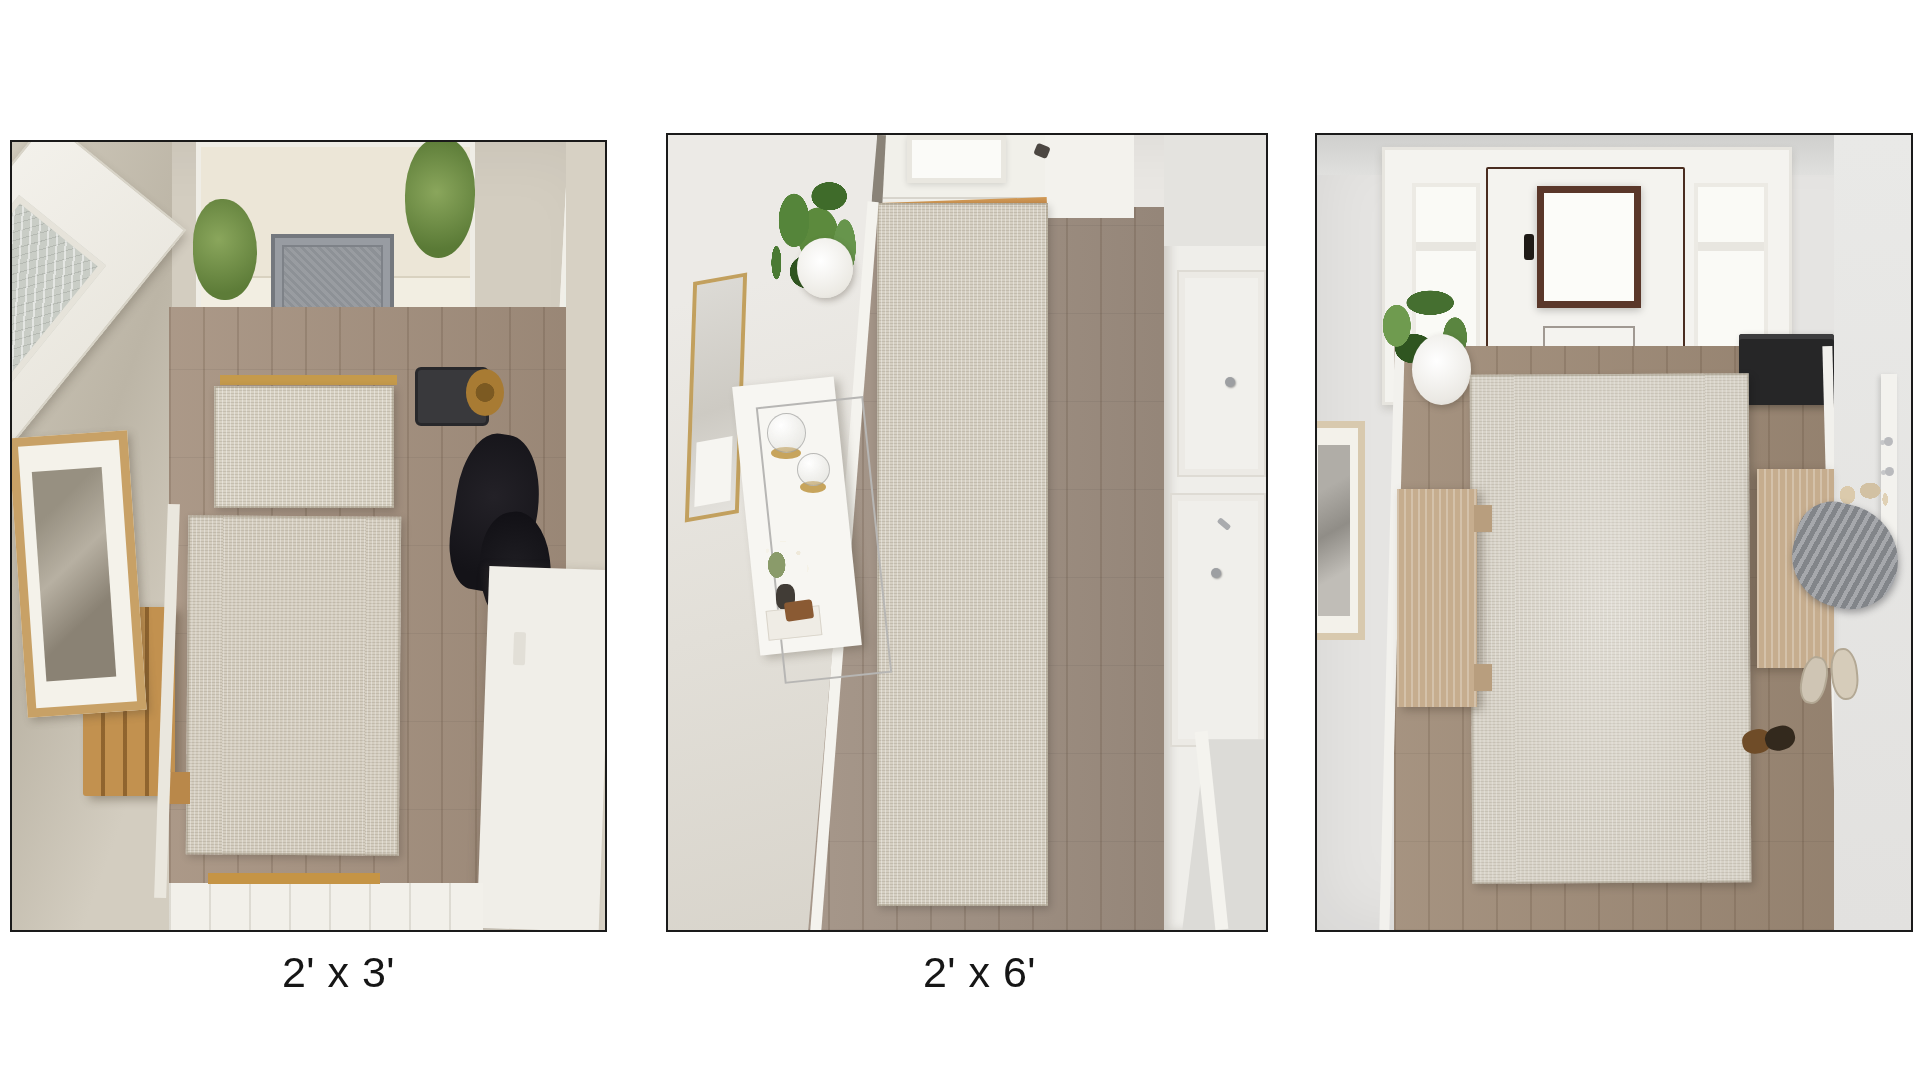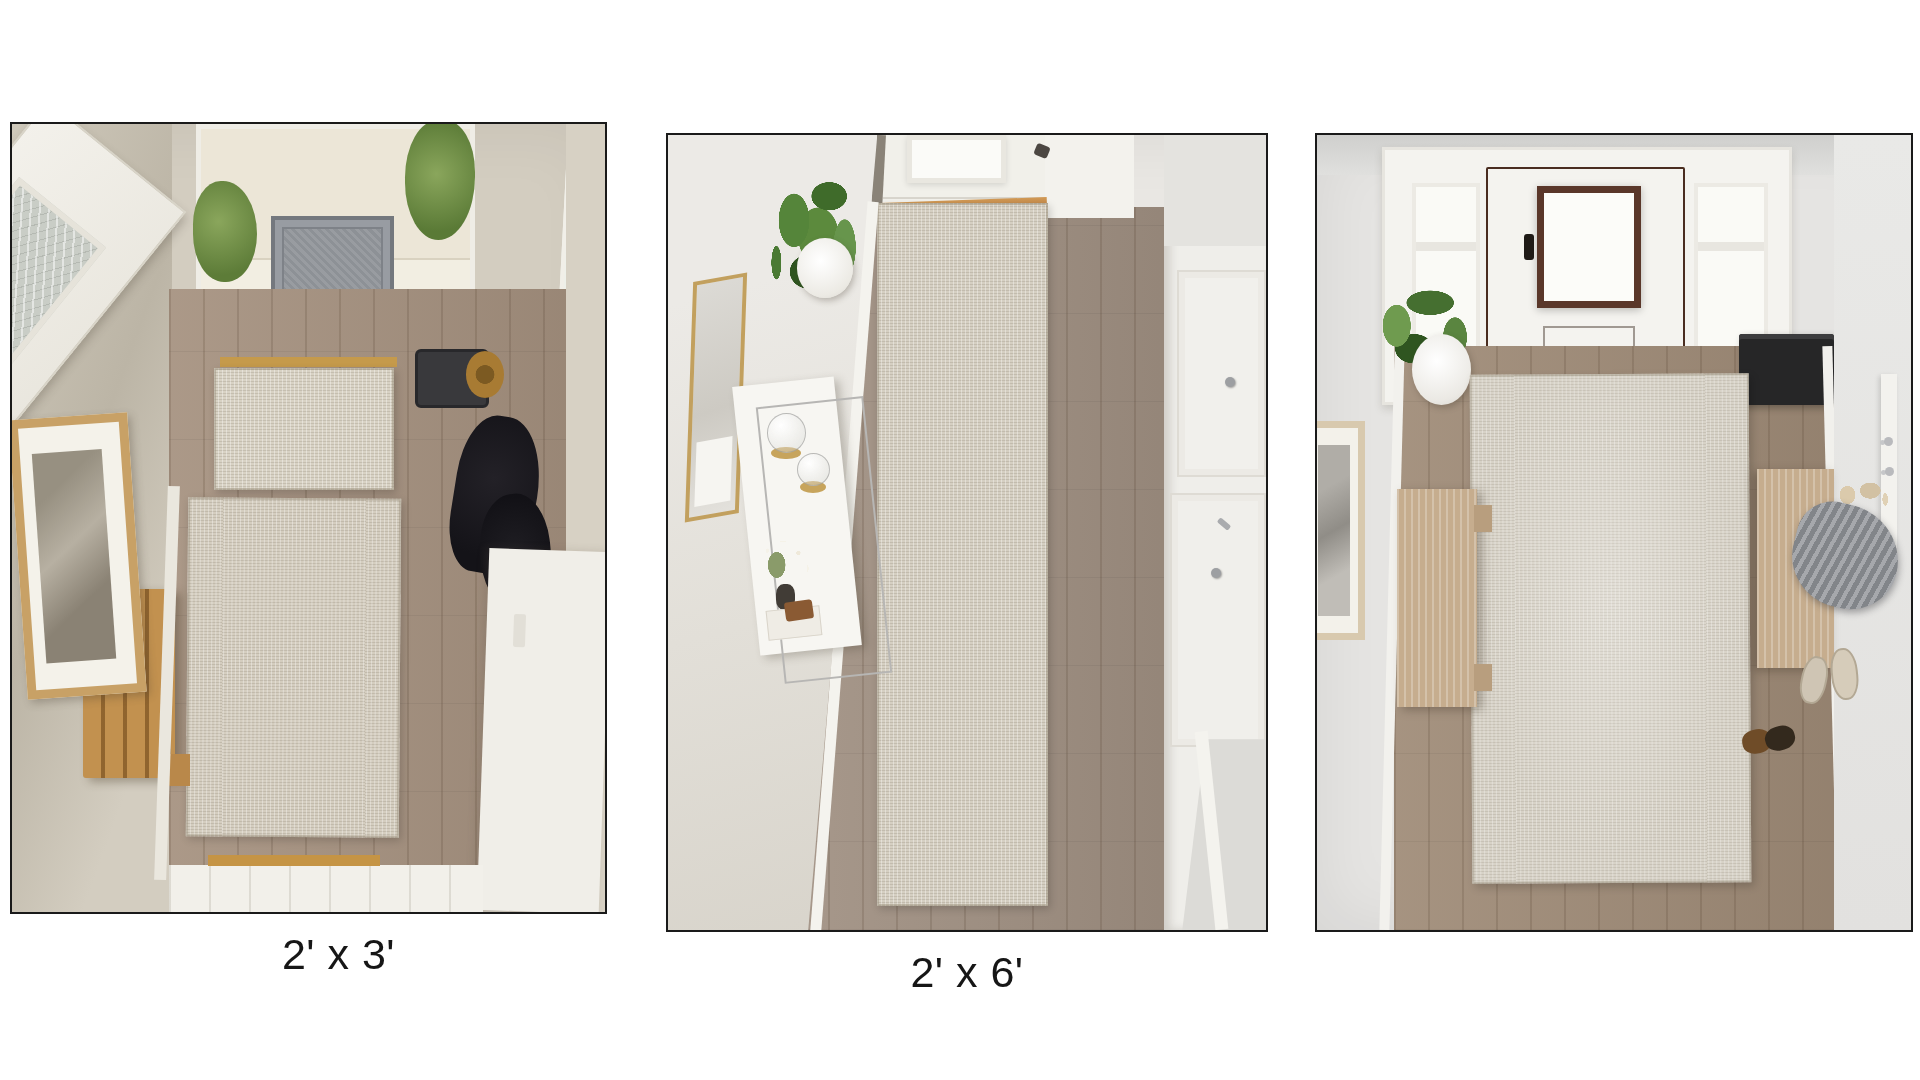--- a/index.html
+++ b/index.html
@@ -6,24 +6,24 @@
   .stage{position:relative;width:1920px;height:1080px;background:#ffffff;overflow:hidden;
          font-family:"Liberation Sans", sans-serif;}
   figure{margin:0;position:absolute;}
   .photo{position:absolute;left:0;top:0;overflow:hidden;border:2px solid #1a1a1a;
          box-sizing:border-box;box-shadow:inset 0 0 70px rgba(0,0,0,0.07);}
   .photo div{position:absolute;}
   figcaption{position:absolute;left:0;width:100%;text-align:center;color:#161616;
              font-size:43px;line-height:1.15;letter-spacing:0.5px;}
 
   
-  .panel-1{left:10px;top:122px;width:657px;height:900px;}
+  .panel-1{left:10px;top:140px;width:657px;height:900px;}
   .panel-1 .photo{width:597px;height:792px;background:#d3cdc0;}
   .panel-1 figcaption{top:808px;}
-  .panel-2{left:666px;top:133px;width:602px;height:900px;}
+  .panel-2{left:666px;top:133px;width:602px;height:900px;padding-left:25px;}
   .panel-2 .photo{width:602px;height:799px;background:#e9e7e3;}
   .panel-2 figcaption{top:815px;}
   .panel-3{left:1315px;top:133px;width:598px;height:900px;}
   .panel-3 .photo{width:598px;height:799px;background:#e5e4e2;}
   .panel-3 figcaption{top:815px;}
 
   
   .wood{background-image:
       repeating-linear-gradient(90deg, rgba(70,50,32,0.16) 0 2px, rgba(0,0,0,0) 2px 34px),
       repeating-linear-gradient(0deg, rgba(0,0,0,0.05) 0 1px, rgba(0,0,0,0) 1px 88px),

